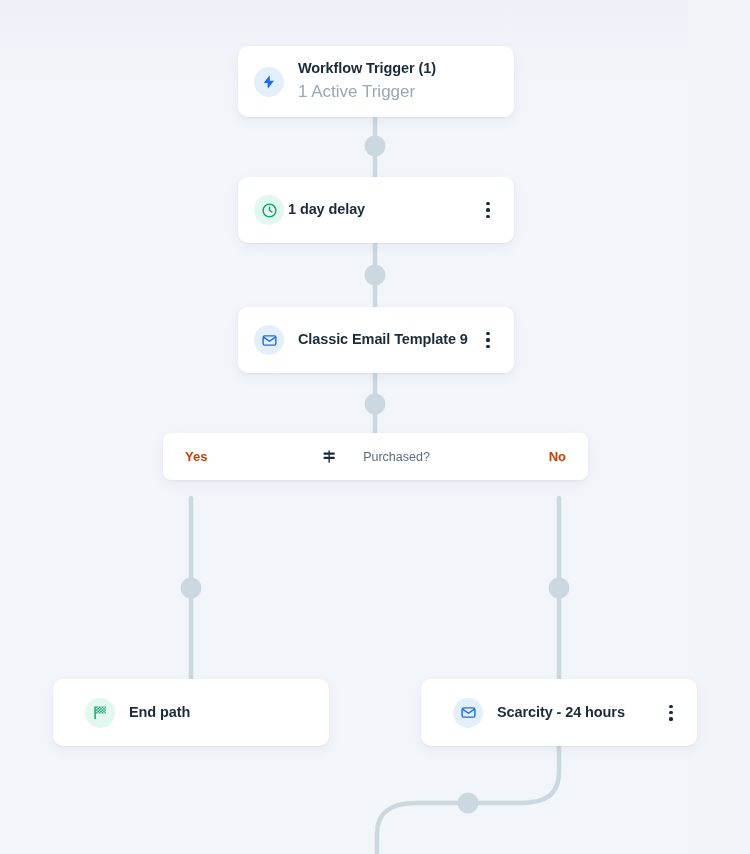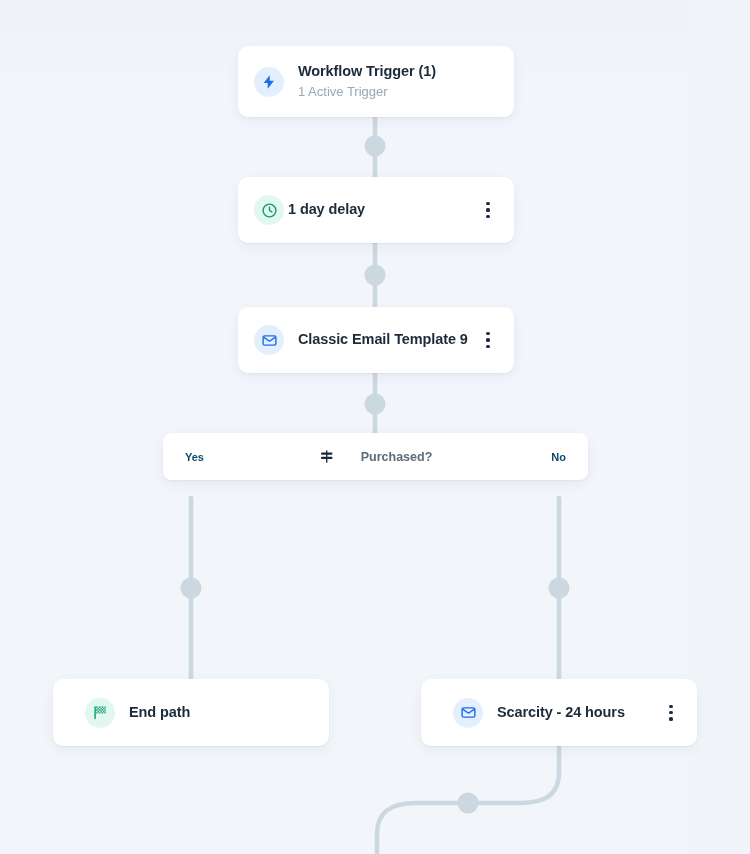--- a/index.html
+++ b/index.html
@@ -60,21 +60,21 @@
   }
   .card-title {
     font-size: 14.5px;
     font-weight: bold;
     color: #1c2b3a;
     letter-spacing: -0.1px;
     line-height: 1.35;
     white-space: nowrap;
   }
   .card-sub {
-    font-size: 13px;
+    font-size: 17px;
     color: #9aa7b4;
     line-height: 1.4;
     margin-top: 1px;
     white-space: nowrap;
   }
 
   .kebab {
     position: absolute;
     right: 18px;
     top: 50%;
@@ -120,32 +120,31 @@
   }
 
   
   #node-branch {
     left: 163px; top: 433px; width: 425px; height: 47px;
     border-radius: 8px;
     padding: 0 22px;
     justify-content: space-between;
   }
   .branch-label {
-    font-size: 11px;
+    font-size: 13px;
     font-weight: bold;
-    color: #0c4a6e;
+    color: #c2410c;
   }
   .branch-center {
     display: flex;
     align-items: center;
     gap: 27px;
     position: absolute;
     left: 50%;
     transform: translateX(-50%);
-    font-weight: bold;
   }
   .branch-condition {
     font-size: 12.5px;
     color: #5c6b7a;
   }
 </style>
 </head>
 <body>
 
 <div id="canvas">

